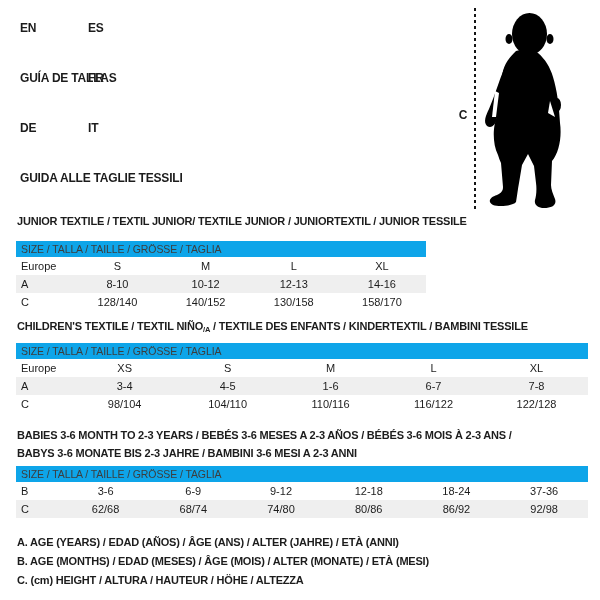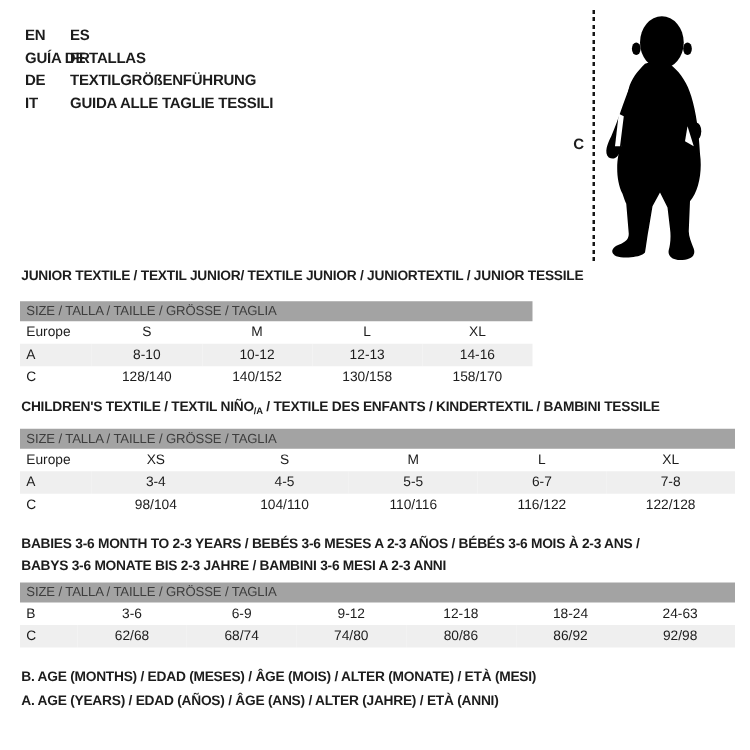--- a/index.html
+++ b/index.html
@@ -4,21 +4,21 @@
 <style>
   html,body { margin:0; padding:0; }
   body {
     width:600px; height:600px; background:#ffffff; position:relative; overflow:hidden;
     font-family:"Liberation Sans","DejaVu Sans",sans-serif; color:#1c1c1c;
     -webkit-font-smoothing:antialiased;
   }
   .abs { position:absolute; }
 
   
-  .lang-block { left:20px; top:19px; display:grid; grid-template-columns:36px auto; row-gap:0; }
+  .lang-block { left:20px; top:19px; display:grid; grid-template-columns:36px auto; row-gap:0;gap:32px; }
   .lang-block span { font-size:12px; font-weight:700; letter-spacing:-0.2px; line-height:18px; white-space:nowrap; }
 
   
   .dash-line {
     left:474px; top:8px; width:2px; height:201px;
     background:repeating-linear-gradient(to bottom,#151515 0 3px,transparent 3px 6px);
   }
   .fig-label { left:456px; top:108px; width:14px; font-size:12px; font-weight:700; text-align:center; }
   .baby-svg { left:480px; top:5px; }
 
@@ -26,35 +26,34 @@
   .sec-title { font-size:11px; font-weight:700; letter-spacing:-0.2px; line-height:13px; white-space:nowrap; }
   .sec-title .subA { font-size:7.5px; vertical-align:-2px; }
   .two-line { line-height:18px; }
   .legend div { font-size:11px; font-weight:700; letter-spacing:-0.2px; line-height:19px; white-space:nowrap; }
 
   
   table.size-table { border-collapse:collapse; table-layout:fixed; font-size:11px; color:#1c1c1c; }
   table.size-table td { height:18px; padding:0; text-align:center; vertical-align:middle; white-space:nowrap; }
   table.size-table td.rowlabel { text-align:left; padding-left:5px; }
   table.size-table tr.bar td {
-    background:#a3a3a3; height:16px; font-size:10.5px; color:#3d3d3d;
+    background:#0ea5e9; height:16px; font-size:10.5px; color:#3d3d3d;
     text-align:left; padding-left:5px; letter-spacing:-0.1px;
   }
   table.size-table tr.shade td { background:#efefef; }
 </style>
 </head>
 <body>
 
 <div class="abs lang-block">
   <span>EN</span>
   <span>ES</span>
   <span>GUÍA DE TALLAS</span>
   <span>FR</span>
   <span>DE</span>
-  <span>TEXTILGRÖßENFÜHRUNG</span>
   <span>IT</span>
   <span>GUIDA ALLE TAGLIE TESSILI</span>
 </div>
 
 <div class="abs dash-line"></div>
 <div class="abs fig-label">C</div>
 <svg class="abs baby-svg" width="110" height="210" viewBox="0 0 110 210" xmlns="http://www.w3.org/2000/svg">
   <g fill="#000000">
 
     <ellipse cx="49.5" cy="29" rx="17.5" ry="21"></ellipse>
@@ -157,21 +156,21 @@
     <td>XS</td>
     <td>S</td>
     <td>M</td>
     <td>L</td>
     <td>XL</td>
   </tr>
   <tr class="shade">
     <td class="rowlabel">A</td>
     <td>3-4</td>
     <td>4-5</td>
-    <td>5-5</td>
+    <td>1-6</td>
     <td>6-7</td>
     <td>7-8</td>
   </tr>
   <tr>
     <td class="rowlabel">C</td>
     <td>98/104</td>
     <td>104/110</td>
     <td>110/116</td>
     <td>116/122</td>
     <td>122/128</td>
@@ -197,30 +196,31 @@
       <tr class="bar">
     <td colspan="7">SIZE / TALLA / TAILLE / GRÖSSE / TAGLIA</td>
   </tr>
   <tr>
     <td class="rowlabel">B</td>
     <td>3-6</td>
     <td>6-9</td>
     <td>9-12</td>
     <td>12-18</td>
     <td>18-24</td>
-    <td>24-63</td>
+    <td>37-36</td>
   </tr>
   <tr class="shade">
     <td class="rowlabel">C</td>
     <td>62/68</td>
     <td>68/74</td>
     <td>74/80</td>
     <td>80/86</td>
     <td>86/92</td>
     <td>92/98</td>
   </tr>
 </tbody>
   </table>
 
 <div class="abs legend" style="left:17px; top:533px;">
+  <div>A. AGE (YEARS) / EDAD (AÑOS) / ÂGE (ANS) / ALTER (JAHRE) / ETÀ (ANNI)</div>
   <div>B. AGE (MONTHS) / EDAD (MESES) / ÂGE (MOIS) / ALTER (MONATE) / ETÀ (MESI)</div>
-  <div>A. AGE (YEARS) / EDAD (AÑOS) / ÂGE (ANS) / ALTER (JAHRE) / ETÀ (ANNI)</div>
+  <div>C. (cm) HEIGHT / ALTURA / HAUTEUR / HÖHE / ALTEZZA</div>
 </div>
 
 </body></html>

